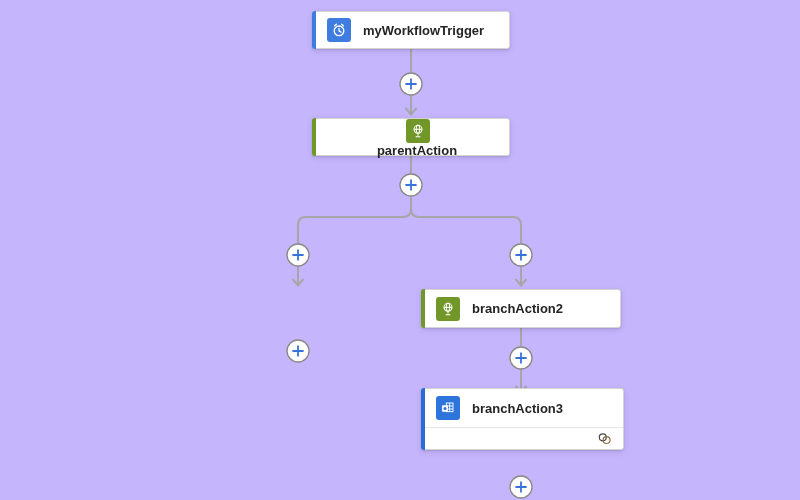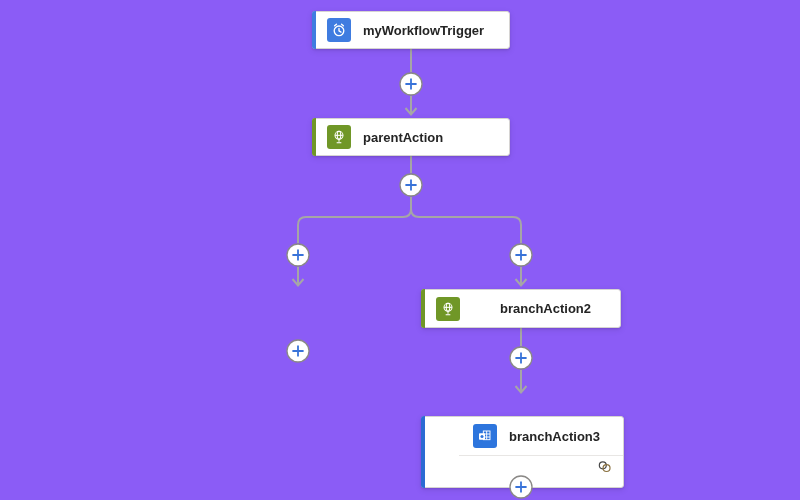--- a/index.html
+++ b/index.html
@@ -1,17 +1,17 @@
 <!DOCTYPE html>
 <html><head>
 <meta charset="utf-8">
 <style>
   html,body{margin:0;padding:0;}
   body{font-family:"Liberation Sans","DejaVu Sans",sans-serif;background:#ffffff;}
-  .canvas{position:relative;width:800px;height:500px;background:#8b5cf6;overflow:hidden;}
+  .canvas{position:relative;width:800px;height:500px;background:#c4b5fd;overflow:hidden;}
   .wires{position:absolute;left:0;top:0;width:800px;height:500px;pointer-events:none;}
 
   .node{
     position:absolute;display:flex;align-items:center;
     background:#ffffff;border:1px solid #d6d4d2;border-radius:3px;
     box-shadow:0 1px 2px rgba(0,0,0,.10),0 2px 6px rgba(0,0,0,.10);
     box-sizing:border-box;cursor:pointer;
   }
   .accent{position:absolute;left:-1px;top:-1px;bottom:-1px;width:4px;border-radius:3px 0 0 3px;}
   .nicon{
@@ -76,21 +76,21 @@
     <span class="ntitle">myWorkflowTrigger</span>
   </div>
 
   <button class="plus" style="left:399px;top:72px;">
     <svg width="24" height="24" viewBox="0 0 24 24">
       <circle cx="12" cy="12" r="11" fill="#ffffff" stroke="#8a8886" stroke-width="1.3"></circle>
       <path d="M12 6.4 V17.6 M6.4 12 H17.6" stroke="#3873d9" stroke-width="1.8"></path>
     </svg>
   </button>
 
-  <div class="node" style="left:312px;top:118px;width:198px;height:38px;">
+  <div class="node" style="left:312px;top:118px;width:198px;height:38px;flex-direction:column;">
     <span class="accent" style="background:#709727;"></span>
     <span class="nicon" style="background:#709727;">
       <svg width="16" height="16" viewBox="0 0 24 24">
         <g stroke="#ffffff" stroke-width="1.6" fill="none">
           <circle cx="12" cy="9.5" r="6"></circle>
           <ellipse cx="12" cy="9.5" rx="2.6" ry="6"></ellipse>
           <path d="M6.2 9.5 H17.8"></path>
           <path d="M12 15.5 V19"></path>
           <path d="M8.5 20.6 H15.5"></path>
         </g>
@@ -121,21 +121,21 @@
   </button>
 
 
   <button class="plus" style="left:286px;top:339px;">
     <svg width="24" height="24" viewBox="0 0 24 24">
       <circle cx="12" cy="12" r="11" fill="#ffffff" stroke="#8a8886" stroke-width="1.3"></circle>
       <path d="M12 6.4 V17.6 M6.4 12 H17.6" stroke="#3873d9" stroke-width="1.8"></path>
     </svg>
   </button>
 
-  <div class="node" style="left:421px;top:289px;width:200px;height:39px;gap:28px;">
+  <div class="node" style="left:421px;top:289px;width:200px;height:39px;">
     <span class="accent" style="background:#709727;"></span>
     <span class="nicon" style="background:#709727;">
       <svg width="16" height="16" viewBox="0 0 24 24">
         <g stroke="#ffffff" stroke-width="1.6" fill="none">
           <circle cx="12" cy="9.5" r="6"></circle>
           <ellipse cx="12" cy="9.5" rx="2.6" ry="6"></ellipse>
           <path d="M6.2 9.5 H17.8"></path>
           <path d="M12 15.5 V19"></path>
           <path d="M8.5 20.6 H15.5"></path>
         </g>
@@ -144,21 +144,21 @@
     <span class="ntitle">branchAction2</span>
   </div>
 
   <button class="plus" style="left:509px;top:346px;">
     <svg width="24" height="24" viewBox="0 0 24 24">
       <circle cx="12" cy="12" r="11" fill="#ffffff" stroke="#8a8886" stroke-width="1.3"></circle>
       <path d="M12 6.4 V17.6 M6.4 12 H17.6" stroke="#3873d9" stroke-width="1.8"></path>
     </svg>
   </button>
 
-  <div class="node3" style="left:421px;top:416px;width:203px;height:72px;padding-left:37px;">
+  <div class="node3" style="left:421px;top:388px;width:203px;height:62px;">
     <span class="accent" style="background:#2b6bd3;"></span>
     <div class="row-title">
       <span class="nicon" style="background:#2d75dd;">
         <svg width="16" height="16" viewBox="0 0 24 24">
           <g stroke="#ffffff" stroke-width="1.4" fill="none">
             <rect x="9.5" y="4.5" width="10" height="13"></rect>
             <path d="M14.5 4.5 V17.5"></path>
             <path d="M9.5 9 H19.5"></path>
             <path d="M9.5 13.5 H19.5"></path>
           </g>

